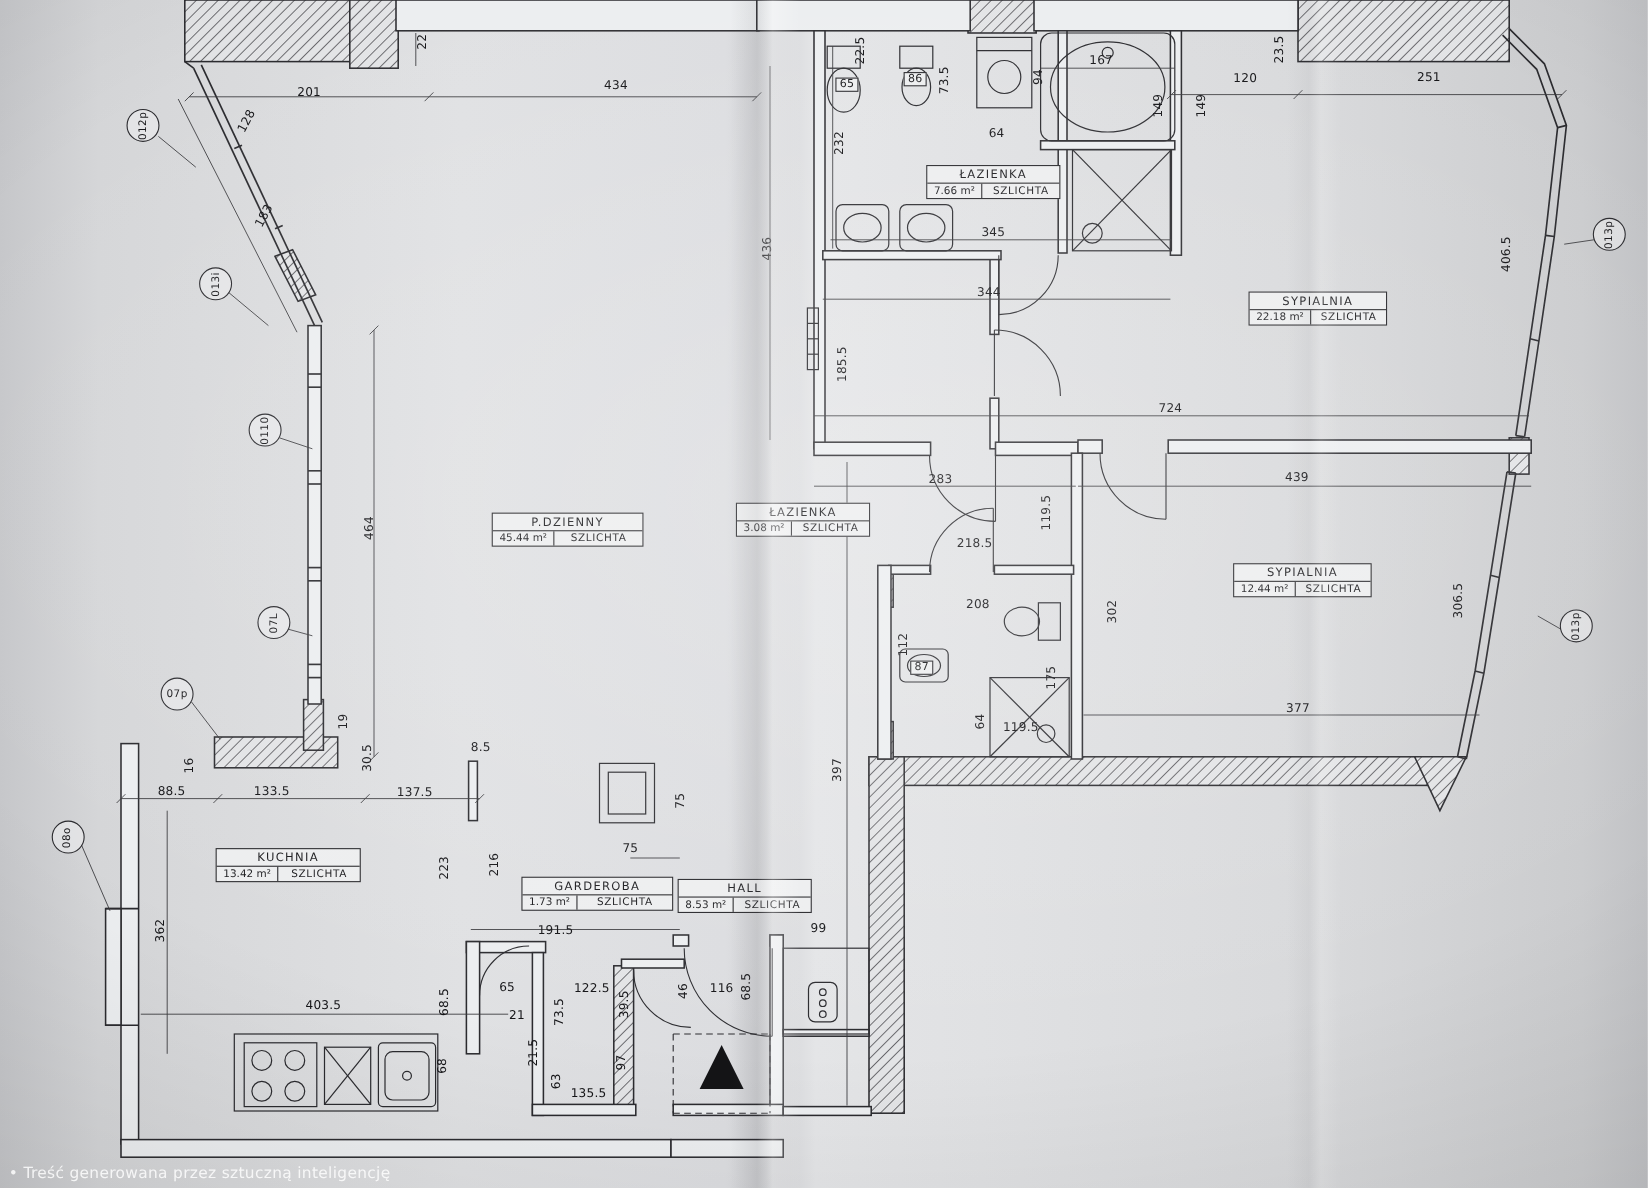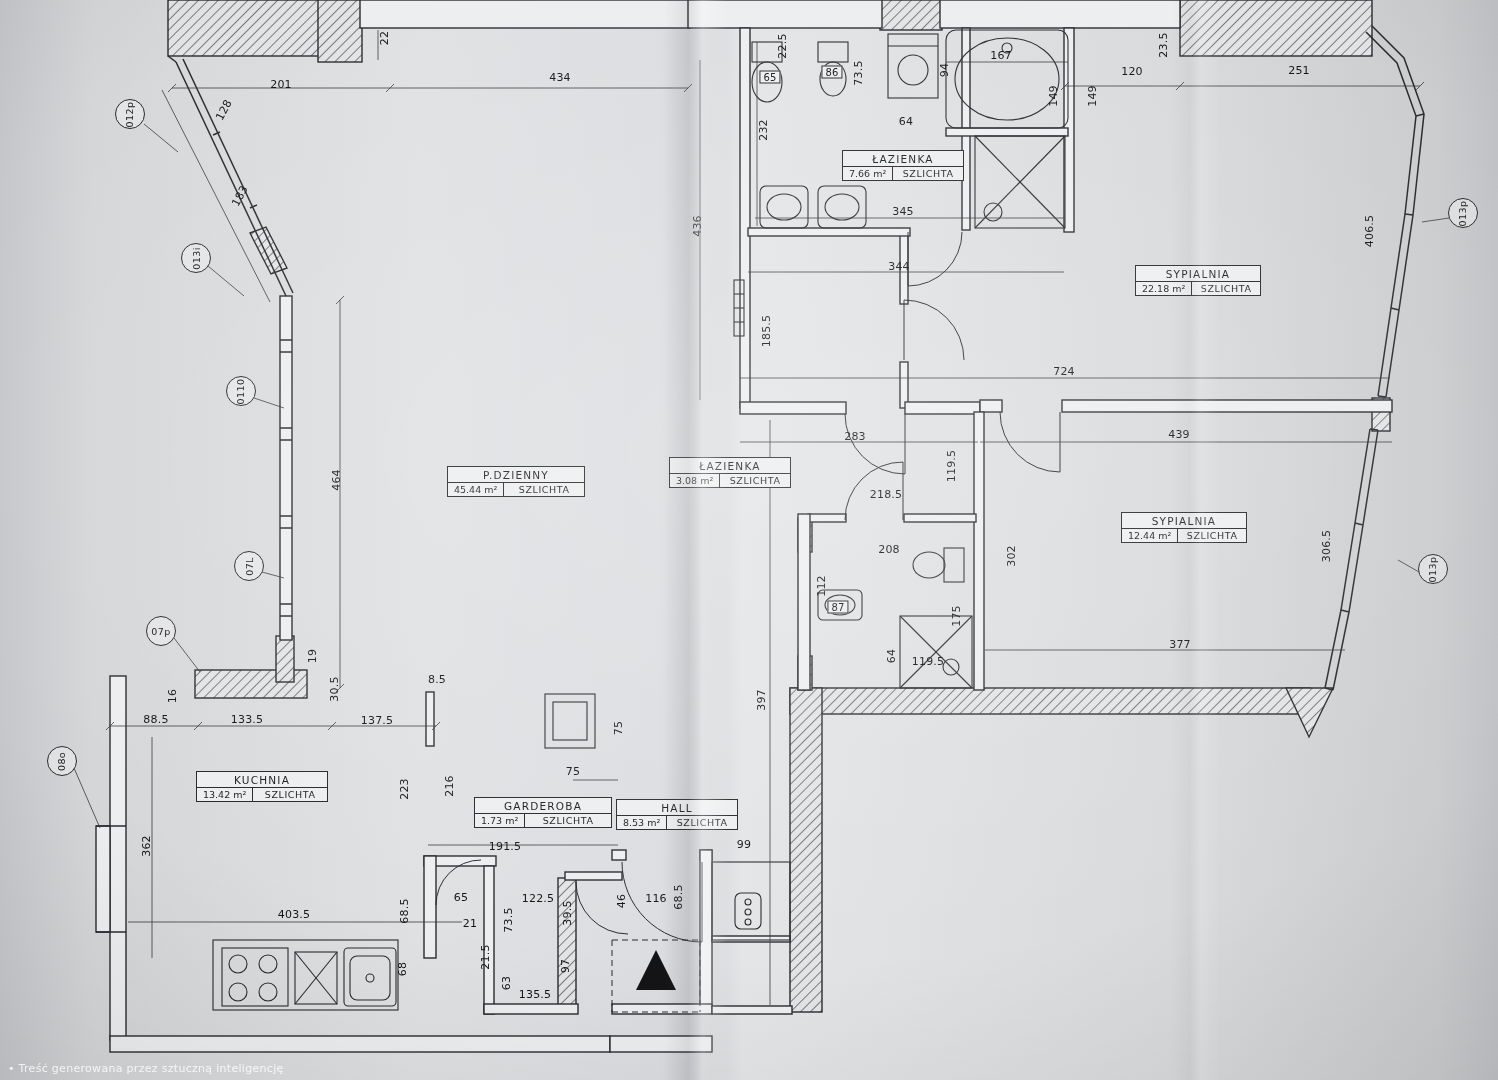--- a/index.html
+++ b/index.html
@@ -17,21 +17,21 @@
   .rarea{flex:0 0 auto;padding:1px 6px;border-right:1px solid #28282c;white-space:nowrap;}
   .rfin{flex:1;padding:1px 6px;letter-spacing:.6px;white-space:nowrap;}
   .dim{position:absolute;transform:translate(-50%,-50%) rotate(var(--r,0deg));font-size:11px;color:#141417;white-space:nowrap;letter-spacing:.2px;}
   .dim.boxed{border:1px solid #28282c;background:#edeeef;padding:0 3px;font-size:10px;}
   .marker{position:absolute;width:30px;height:30px;margin:-15px 0 0 -15px;border:1.4px solid #2a2a2e;border-radius:50%;display:flex;align-items:center;justify-content:center;background:rgba(238,239,241,.55);box-sizing:border-box;}
   .mtxt{font-size:9.5px;color:#18181b;letter-spacing:.4px;white-space:nowrap;}
   .overlay{position:absolute;pointer-events:none;}
   .crease1{left:664px;top:0;width:64px;height:100%;background:linear-gradient(90deg,transparent,rgba(70,70,76,.10) 38%,rgba(255,255,255,.30) 60%,transparent);}
   .crease2{left:1170px;top:0;width:50px;height:100%;background:linear-gradient(90deg,transparent,rgba(70,70,76,.05) 40%,rgba(255,255,255,.14) 62%,transparent);}
   .vignette{left:0;top:0;width:100%;height:100%;background:radial-gradient(110% 85% at 52% 42%, rgba(255,255,255,.20), rgba(255,255,255,0) 55%, rgba(0,0,0,.11) 100%);}
-  .watermark{position:absolute;left:8px;bottom:5px;font-size:11px;color:rgba(255,255,255,.82);letter-spacing:.3px;}
+  .watermark{position:absolute;left:8px;bottom:5px;font-size:14px;color:rgba(255,255,255,.82);letter-spacing:.3px;}
 </style>
 </head>
 <body>
 
 <svg id="plan-svg" width="1498" height="1080" viewBox="0 0 1498 1080" xmlns="http://www.w3.org/2000/svg">
   <defs>
     <pattern id="hatch" patternUnits="userSpaceOnUse" width="7" height="7" patternTransform="rotate(45)">
       <rect width="7" height="7" fill="#e3e4e6"></rect>
       <line x1="0" y1="0" x2="0" y2="7" stroke="#4a4a4e" stroke-width="1.4"></line>
     </pattern>

